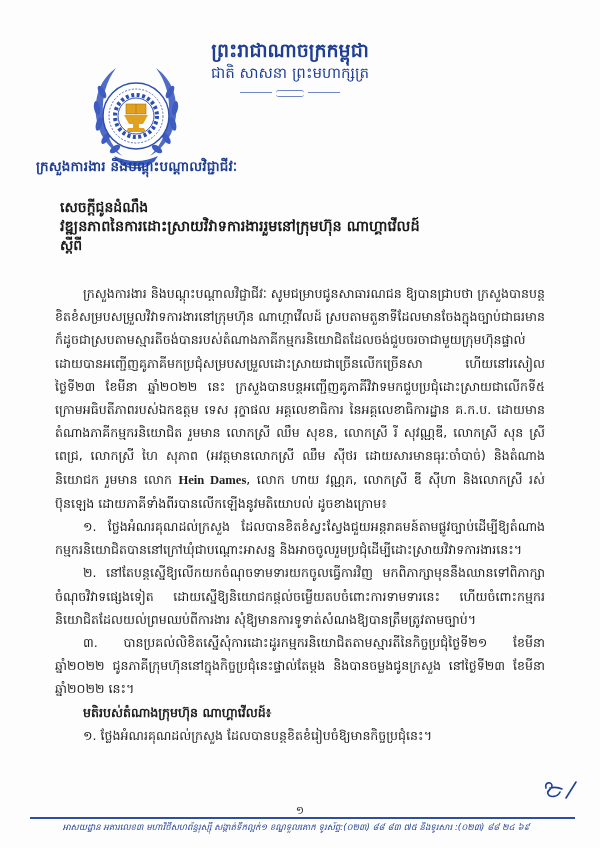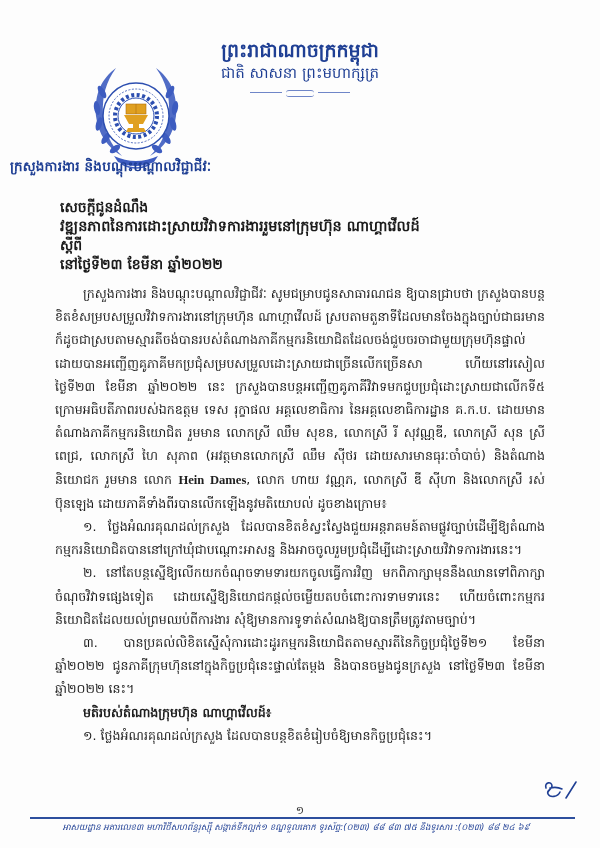--- a/index.html
+++ b/index.html
@@ -17,21 +17,21 @@
     }
     .page {
       position: absolute;
       inset: 0;
       background: #fdfdfd;
     }
     
     .kingdom {
       position: absolute;
       top: 38px;
-      left: 200px;
+      left: 190px;
       width: 200px;
       text-align: center;
     }
     .kingdom-title {
       font-size: 19px;
       font-weight: bold;
       color: #1f3f94;
       line-height: 24px;
       white-space: nowrap;
     }
@@ -71,21 +71,21 @@
       position: absolute;
       left: 88px;
       top: 64px;
       width: 96px;
       height: 110px;
     }
 
     
     .ministry-name {
       position: absolute;
-      left: 10px;
+      left: 36px;
       top: 158px;
       font-size: 13.5px;
       font-weight: bold;
       color: #1f3f94;
       white-space: nowrap;
       letter-spacing: 0.2px;
     }
 
     
     .title-block {
@@ -223,21 +223,20 @@
       <path d="M34 100 Q48 108 62 100" fill="none" stroke="#3d5cc0" stroke-width="1.5"></path>
     </svg>
   </div>
 
   <div class="ministry-name">ក្រសួងការងារ និងបណ្តុះបណ្តាលវិជ្ជាជីវៈ</div>
 
   <div class="title-block">
     <div class="t">សេចក្តីជូនដំណឹង</div>
     <div class="t main">វឌ្ឍនភាពនៃការដោះស្រាយវិវាទការងាររួមនៅក្រុមហ៊ុន ណាហ្គាវើលដ៍</div>
     <div class="t">ស្តីពី</div>
-    <div class="t">នៅថ្ងៃទី២៣ ខែមីនា ឆ្នាំ២០២២</div>
   </div>
 
   <div class="body-text">
     <p class="indent"><span>ក្រសួងការងារ និងបណ្តុះបណ្តាលវិជ្ជាជីវៈ សូមជម្រាបជូនសាធារណជន ឱ្យបានជ្រាបថា ក្រសួងបានបន្តខិតខំសម្របសម្រួលវិវាទការងារនៅក្រុមហ៊ុន ណាហ្គាវើលដ៍ ស្របតាមតួនាទីដែលមានចែងក្នុងច្បាប់ជាធរមាន ក៏ដូចជាស្របតាមស្មារតីចង់បានរបស់តំណាងភាគីកម្មករនិយោជិតដែលចង់ជួបចរចាជាមួយក្រុមហ៊ុនផ្ទាល់ ដោយបានអញ្ជើញគូភាគីមកប្រជុំសម្របសម្រួលដោះស្រាយជាច្រើនលើកច្រើនសា ហើយនៅរសៀលថ្ងៃទី២៣ ខែមីនា ឆ្នាំ២០២២ នេះ ក្រសួងបានបន្តអញ្ជើញគូភាគីវិវាទមកជួបប្រជុំដោះស្រាយជាលើកទី៥ ក្រោមអធិបតីភាពរបស់ឯកឧត្តម ទេស រុក្ខាផល អគ្គលេខាធិការ នៃអគ្គលេខាធិការដ្ឋាន គ.ក.ប. ដោយមានតំណាងភាគីកម្មករនិយោជិត រួមមាន លោកស្រី ឈឹម សុខន, លោកស្រី រី សុវណ្ណឌី, លោកស្រី សុន ស្រីពេជ្រ, លោកស្រី ហៃ សុភាព (អវត្តមានលោកស្រី ឈឹម ស៊ីថរ ដោយសារមានធុរៈចាំបាច់) និងតំណាងនិយោជក រួមមាន លោក </span><span class="latin">Hein Dames</span><span>, លោក ហាយ វណ្ណភ, លោកស្រី ឌី ស៊ីហា និងលោកស្រី រស់ ប៊ុនឡេង ដោយភាគីទាំងពីរបានលើកឡើងនូវមតិយោបល់ ដូចខាងក្រោម៖</span></p>
 
     <p class="indent">១. ថ្លែងអំណរគុណដល់ក្រសួង ដែលបានខិតខំស្វះស្វែងជួយអន្តរាគមន៍តាមផ្លូវច្បាប់ដើម្បីឱ្យតំណាងកម្មករនិយោជិតបាននៅក្រៅឃុំជាបណ្តោះអាសន្ន និងអាចចូលរួមប្រជុំដើម្បីដោះស្រាយវិវាទការងារនេះ។</p>
     <p class="indent">២. នៅតែបន្តស្នើឱ្យលើកយកចំណុចទាមទារយកចូលធ្វើការវិញ មកពិភាក្សាមុននឹងឈានទៅពិភាក្សាចំណុចវិវាទផ្សេងទៀត ដោយស្នើឱ្យនិយោជកផ្តល់ចម្លើយតបចំពោះការទាមទារនេះ ហើយចំពោះកម្មករនិយោជិតដែលយល់ព្រមឈប់ពីការងារ សុំឱ្យមានការទូទាត់សំណងឱ្យបានត្រឹមត្រូវតាមច្បាប់។</p>
     <p class="indent">៣. បានប្រគល់លិខិតស្នើសុំការដោះដូរកម្មករនិយោជិតតាមស្មារតីនៃកិច្ចប្រជុំថ្ងៃទី២១ ខែមីនា ឆ្នាំ២០២២ ជូនភាគីក្រុមហ៊ុននៅក្នុងកិច្ចប្រជុំនេះផ្ទាល់តែម្តង និងបានចម្លងជូនក្រសួង នៅថ្ងៃទី២៣ ខែមីនា ឆ្នាំ២០២២ នេះ។</p>
 
     <p class="section-head">មតិរបស់តំណាងក្រុមហ៊ុន ណាហ្គាវើលដ៍៖</p>

